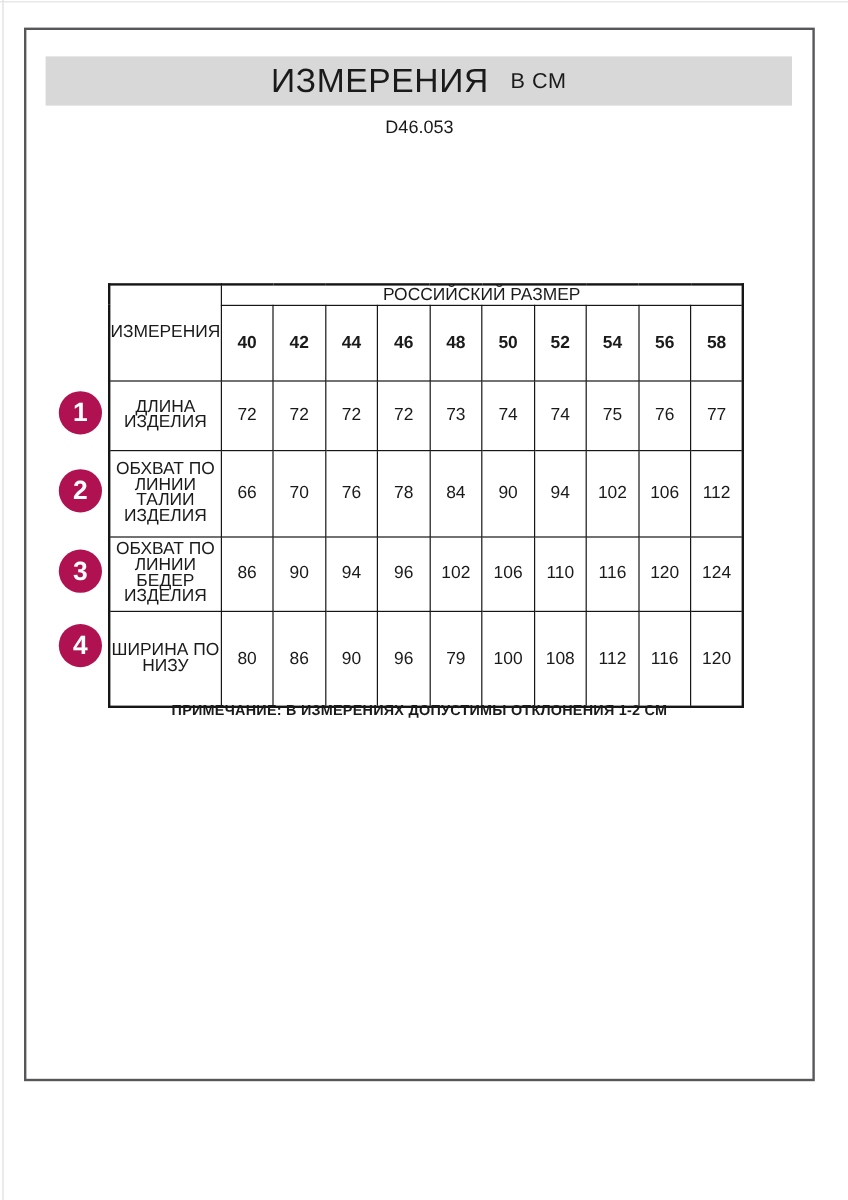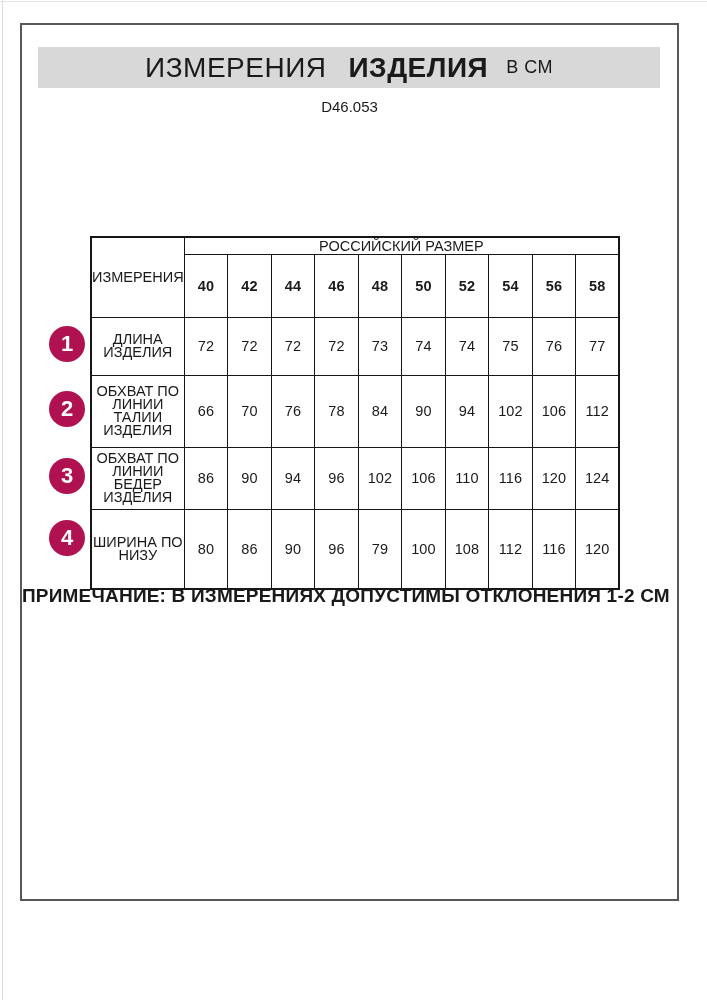--- a/index.html
+++ b/index.html
@@ -60,34 +60,33 @@
   .badge{
     position:absolute;left:27px;width:36px;height:36px;border-radius:50%;
     background:var(--badge);color:#ffffff;
     display:flex;align-items:center;justify-content:center;
     font-size:22px;font-weight:bold;
   }
   .badge.b1{top:301px;} .badge.b2{top:366px;} .badge.b3{top:433px;} .badge.b4{top:495px;}
 
   .note{
     position:absolute;top:560px;left:0;width:100%;
-    text-align:left;font-size:19px;font-weight:bold;letter-spacing:0.2px;
+    text-align:center;font-size:12px;font-weight:bold;letter-spacing:0.2px;
   }
 </style>
 </head>
 <body>
 
 <div class="artifact-left"></div>
 <div class="artifact-top"></div>
 
 <div class="frame">
 
   <div class="title-bar">
     <span class="title-reg">ИЗМЕРЕНИЯ</span>
-    <span class="title-bold">ИЗДЕЛИЯ</span>
     <span class="title-unit">В СМ</span>
   </div>
 
   <div class="model-code">D46.053</div>
 
 
   <table class="size-table">
     <colgroup>
       <col style="width:86px">
       <col style="width:43.5px">

